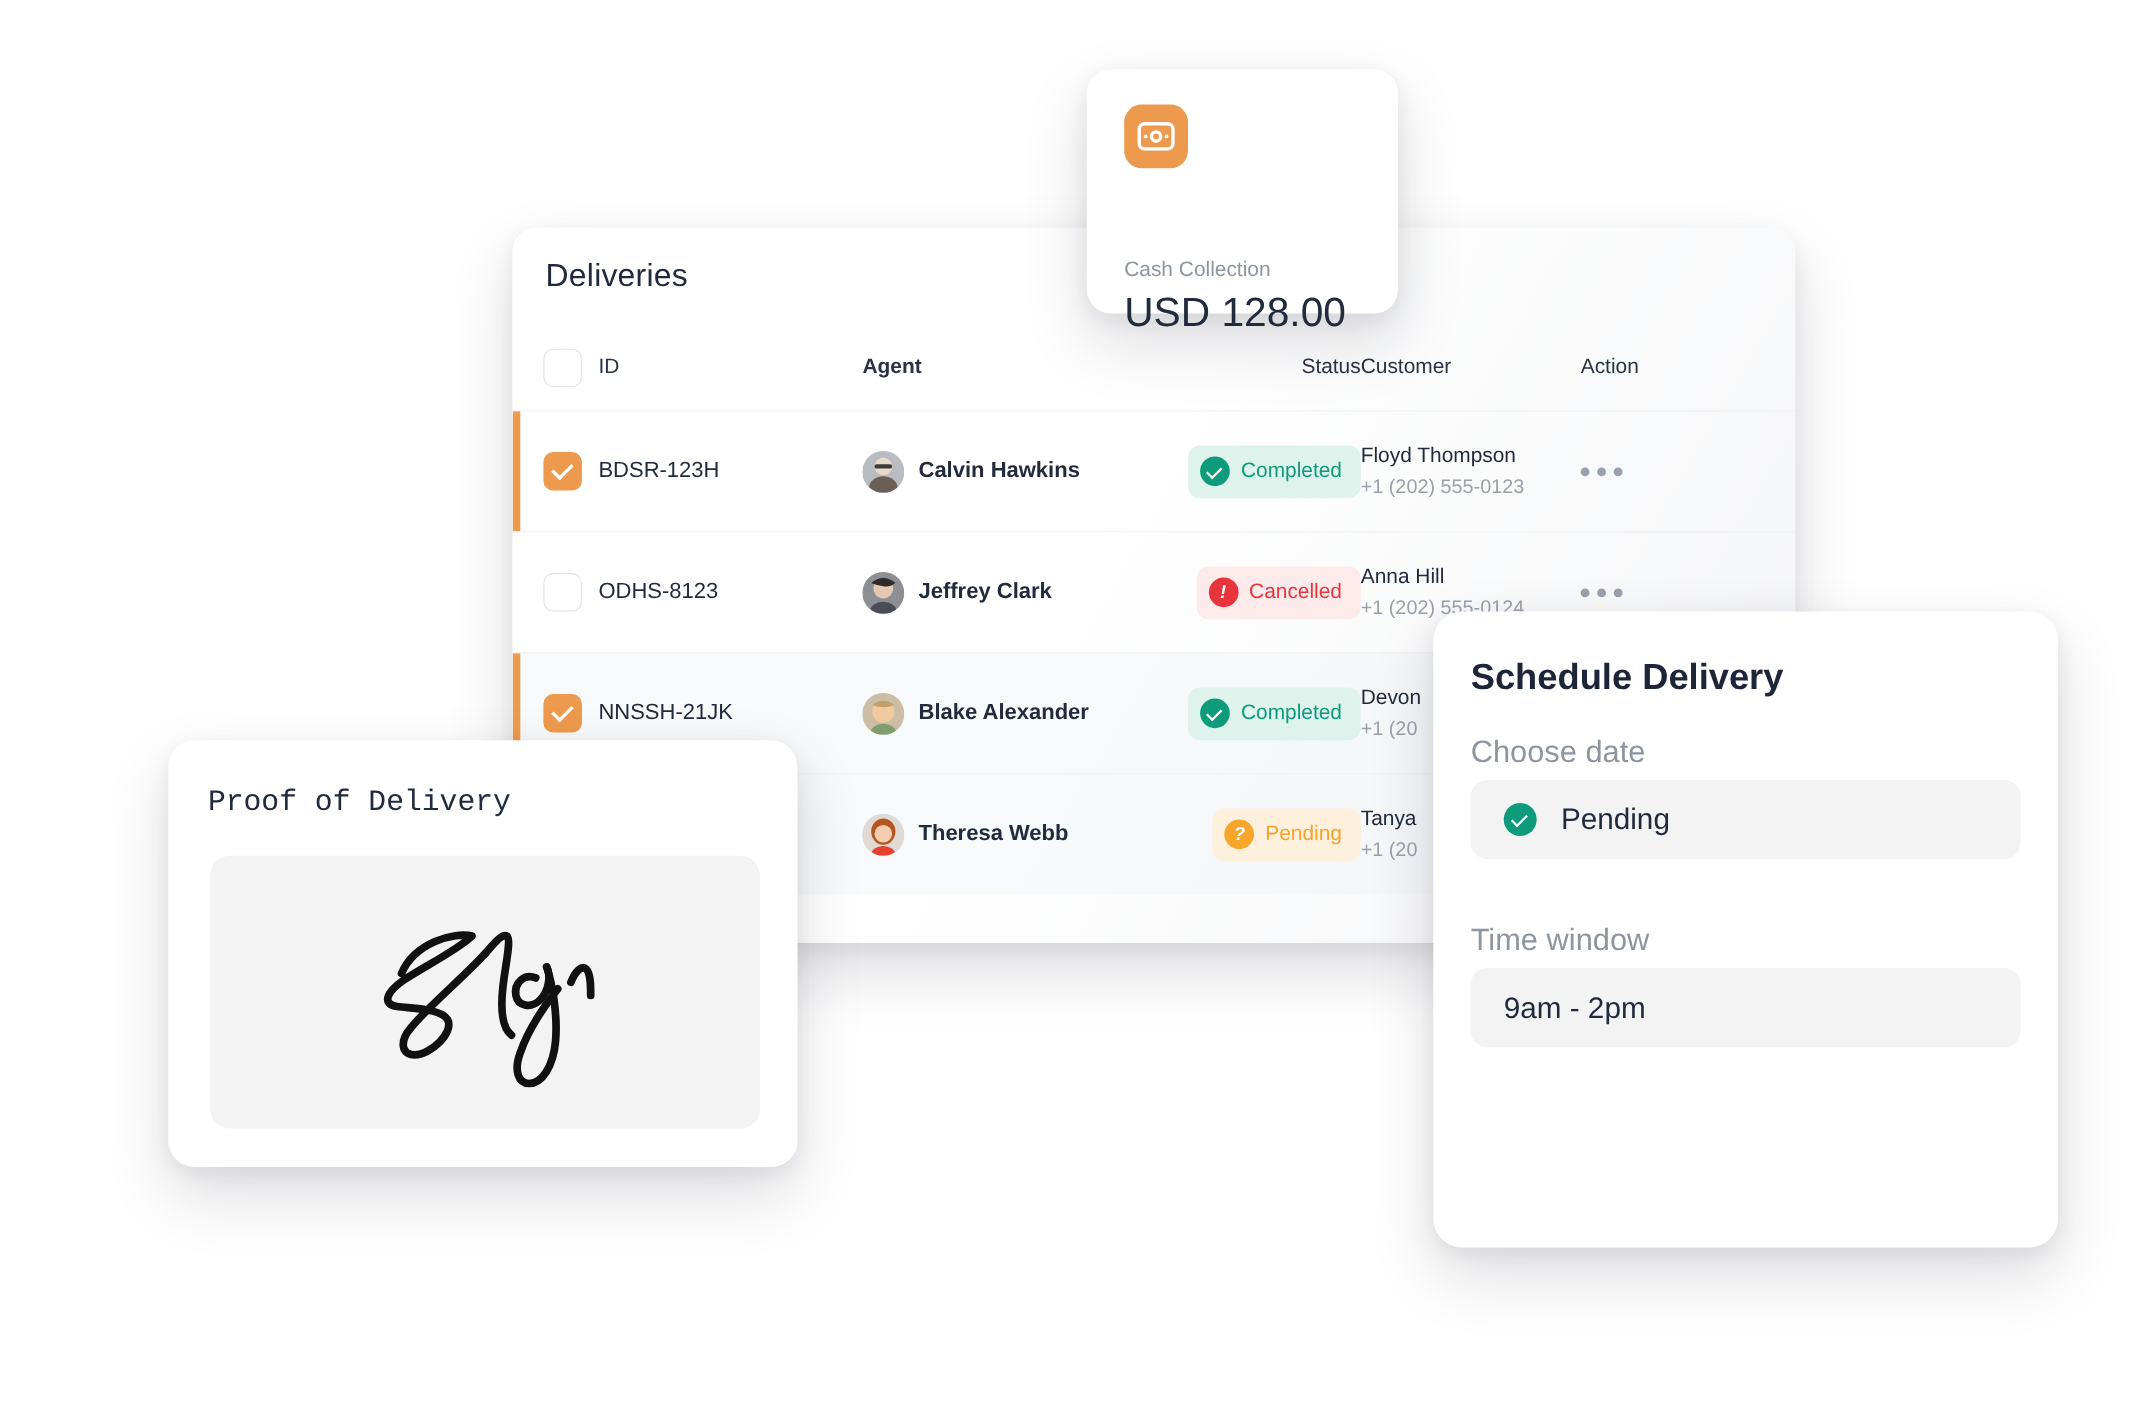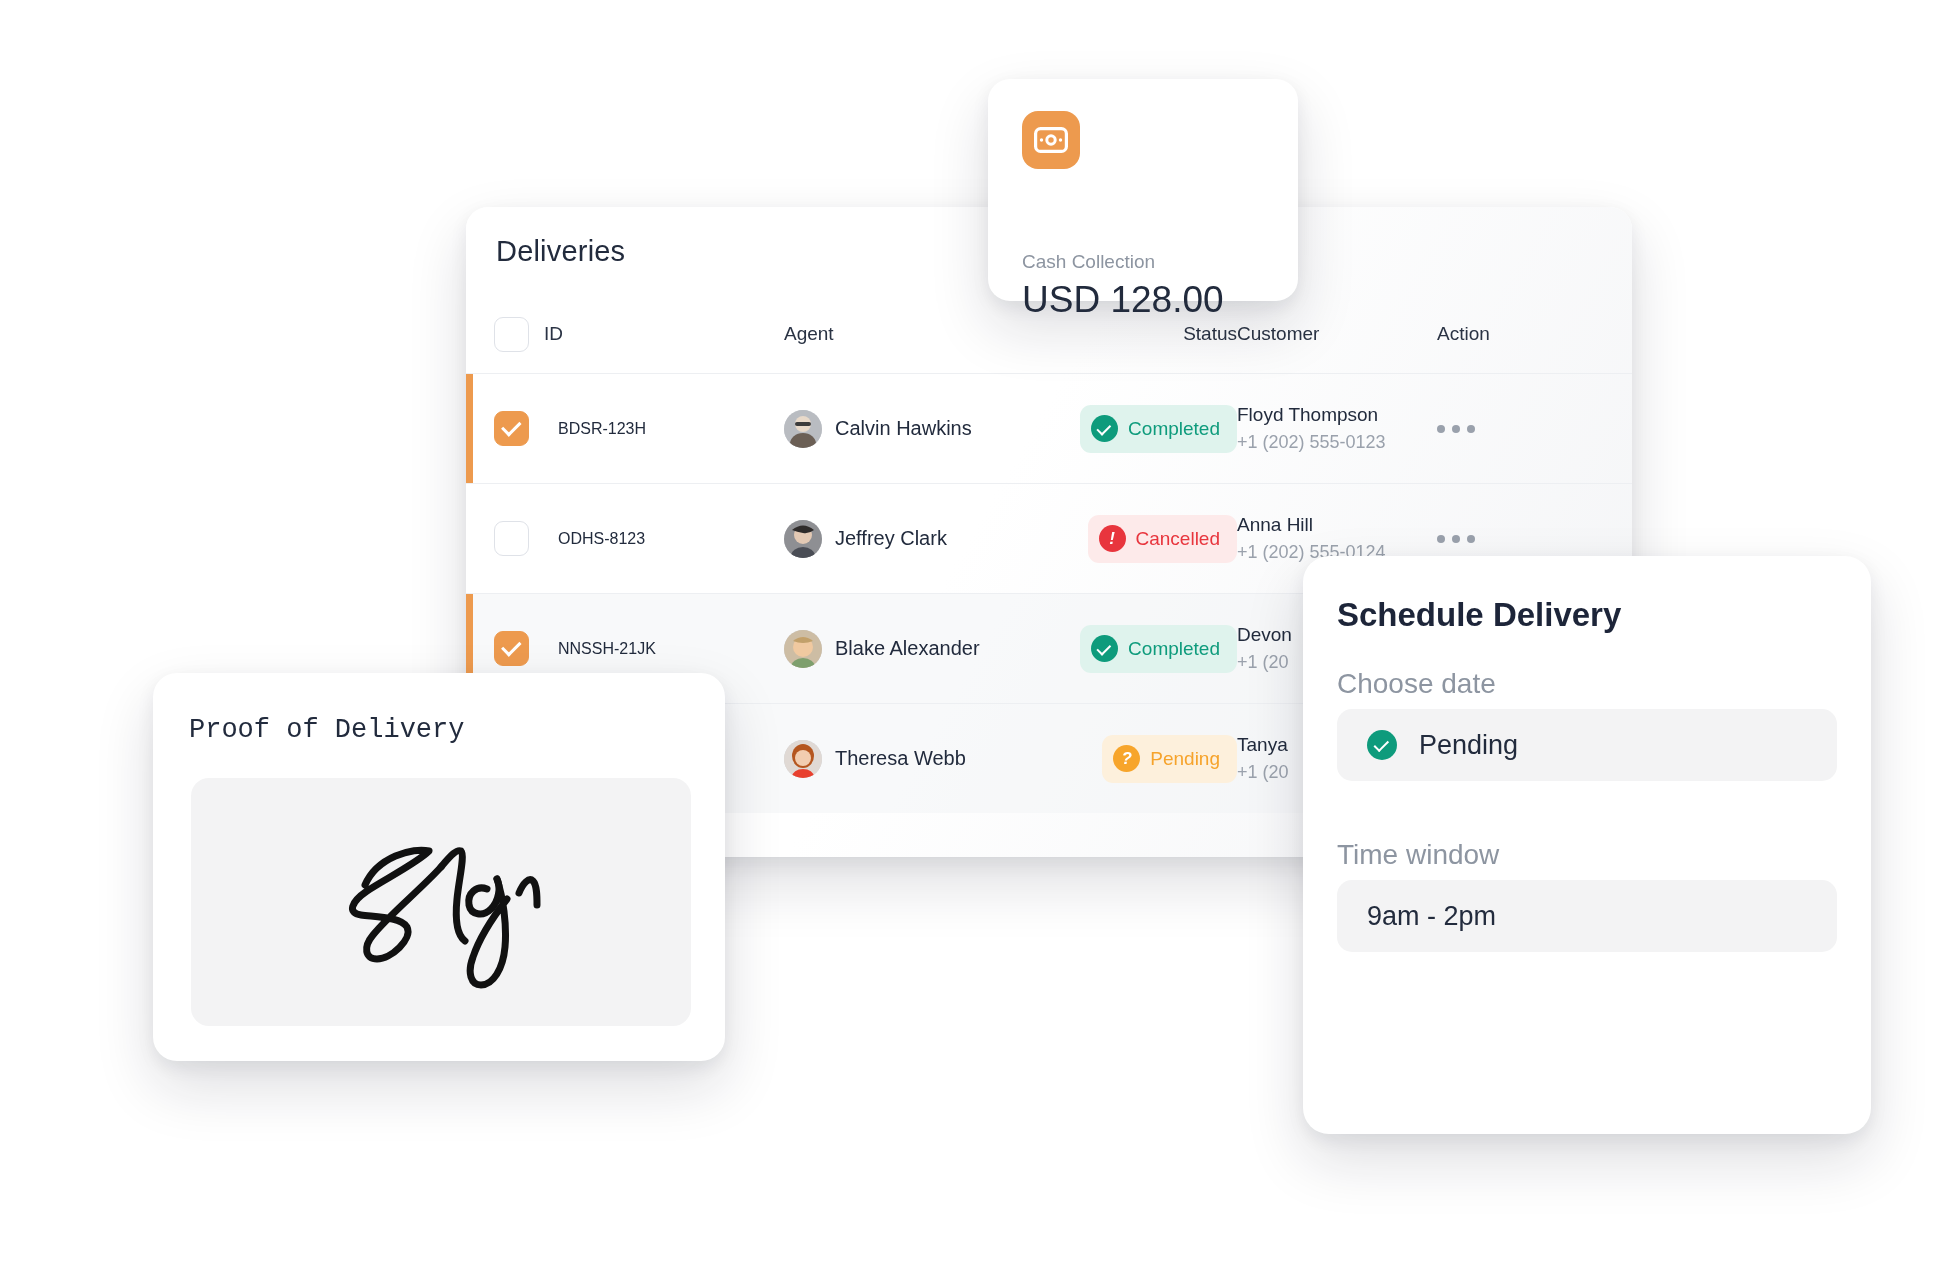--- a/index.html
+++ b/index.html
@@ -33,21 +33,21 @@
   }
   #table { position: absolute; left: 0; top: 88px; width: 100%; }
   .thead, .trow {
     display: flex; align-items: center;
     height: 110px; position: relative;
   }
   .thead { height: 78px; }
   .thead .cell { font-size: 19px; color: #2a3344; }
   .col-check { width: 78px; padding-left: 28px; flex: none; }
   .col-id    { width: 240px; flex: none; }
-  .col-agent { width: 255px; flex: none; }
+  .col-agent { width: 255px; flex: none; font-weight: bold; }
   .col-status{ width: 198px; flex: none; text-align: right; }
   .col-cust  { width: 200px; flex: none; }
   .col-action{ width: 160px; flex: none; }
 
   .trow { border-top: 1px solid #edeff2; background: transparent; }
   .trow.shaded { background: rgba(243,244,246,.55); }
   .accent {
     position: absolute; left: 0; top: 0; bottom: 0; width: 7px;
     background: #ED9A4E;
   }
@@ -55,21 +55,21 @@
     width: 35px; height: 35px; border-radius: 9px;
     border: 1.6px solid #dfe2e8; background: #fff;
     display: flex; align-items: center; justify-content: center;
   }
   .cbox.checked { background: #ED9A4E; border-color: #ED9A4E; }
   .cbox.checked::after {
     content: ""; width: 15px; height: 8px;
     border-left: 3.4px solid #fff; border-bottom: 3.4px solid #fff;
     transform: rotate(-45deg) translate(1px,-2px);
   }
-  .id-text { font-size: 16px; color: #222b3d; margin-left: 14px; }
+  .id-text { font-size: 20px; color: #222b3d; }
   .agent-wrap { display: flex; align-items: center; gap: 13px; }
   .avatar {
     width: 38px; height: 38px; border-radius: 50%;
     flex: none; overflow: hidden; position: relative;
     background: #cfd3d9;
   }
   .agent-name { font-size: 20px; color: #222b3d; white-space: nowrap; }
 
   .badge {
     display: inline-flex; align-items: center; gap: 10px;
@@ -93,21 +93,21 @@
   .badge.pending { background: #FDF0DC; color: #F6A32B; }
   .badge.pending .dot { background: #F7A52B; }
 
   .cust-name { font-size: 19px; color: #222b3d; white-space: nowrap; }
   .cust-phone { font-size: 18px; color: #9aa1ac; margin-top: 6px; white-space: nowrap; }
   .dots { display: flex; gap: 7px; }
   .dots i { width: 8px; height: 8px; border-radius: 50%; background: #9aa1ac; display:block; }
 
   
   #cash-card {
-    left: 988px; top: 79px; width: 310px; height: 222px;
+    left: 988px; top: 63px; width: 283px; height: 222px;
     border-radius: 22px; z-index: 6;
   }
   #cash-icon {
     position: absolute; left: 34px; top: 32px;
     width: 58px; height: 58px; border-radius: 16px; background: #ED9A4E;
     display: flex; align-items: center; justify-content: center;
   }
   #cash-label { position: absolute; left: 34px; top: 172px; font-size: 19px; color: #8d95a1; }
   #cash-amount { position: absolute; left: 34px; top: 200px; font-size: 37px; color: #222b3d; }
 

